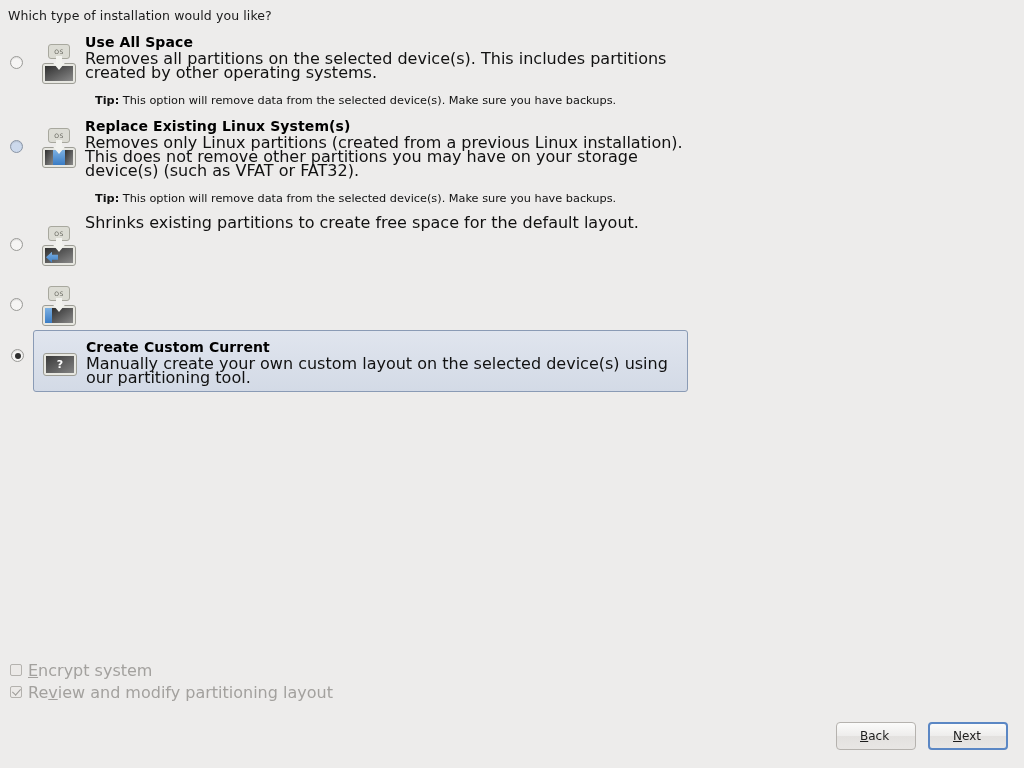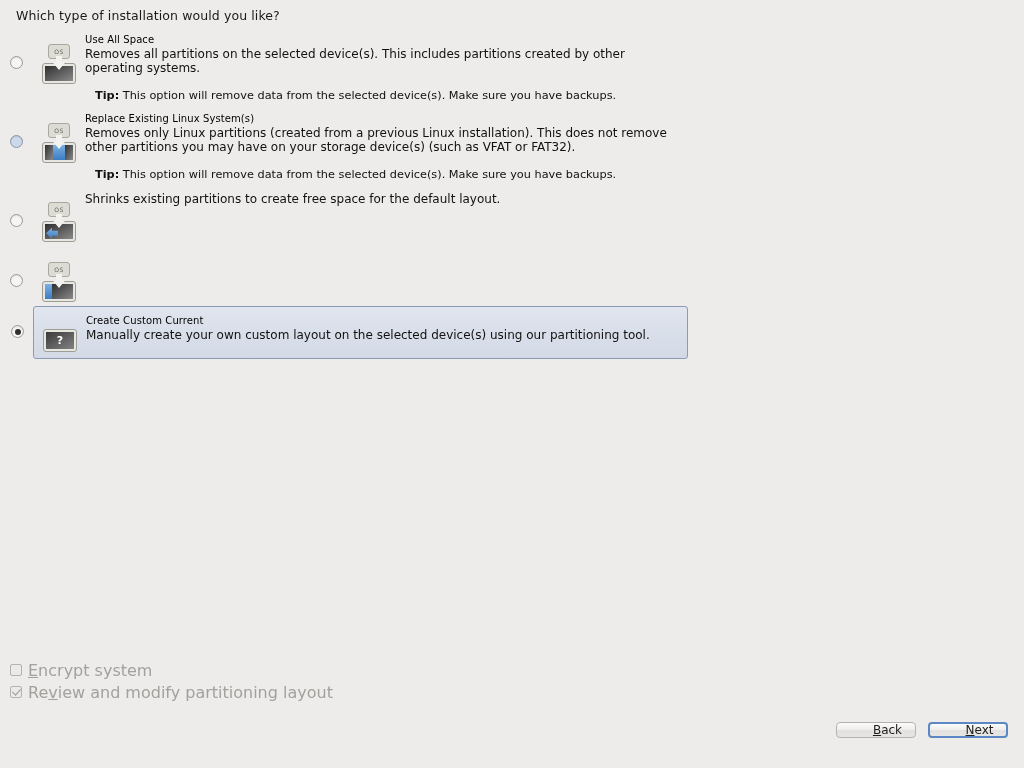--- a/index.html
+++ b/index.html
@@ -13,21 +13,21 @@
     font-family: "DejaVu Sans", "Liberation Sans", sans-serif;
     font-size: 11.5px;
     color: #000000;
     overflow: hidden;
     position: relative;
   }
 
   
   .question {
     position: absolute;
-    left: 16px;
+    left: 8px;
     top: 8px;
     font-size: 12.5px;
     color: #1a1a1a;
     letter-spacing: 0.1px;
   }
 
   
   .options {
     position: absolute;
     left: 0;
@@ -199,28 +199,28 @@
     text-align: center;
     line-height: 17px;
   }
 
   
   .text-cell {
     flex: 1 1 auto;
     padding-top: 2px;
   }
   .opt-title {
-    font-size: 10px;
-    font-weight: normal;
+    font-size: 14px;
+    font-weight: bold;
     color: #000000;
     margin: 0 0 2px 0;
     letter-spacing: 0.1px;
   }
   .opt-desc {
-    font-size: 12px;
+    font-size: 16px;
     line-height: 14px;
     color: #111111;
     max-width: 600px;
     margin: 0;
   }
   .opt-tip {
     font-size: 11.3px;
     line-height: 14px;
     color: #111111;
     margin: 14px 0 0 10px;
@@ -274,27 +274,27 @@
   
   .footer {
     position: absolute;
     right: 16px;
     top: 722px;
     display: flex;
     gap: 12px;
   }
   .btn {
     width: 80px;
-    height: 16px;
+    height: 28px;
     border: 1px solid #b5b2ae;
     border-radius: 4px;
     background: linear-gradient(to bottom, #fbfbfa 0%, #eeedec 48%, #e3e1df 52%, #e8e6e4 100%);
     display: flex;
     align-items: center;
-    justify-content: center;
+    justify-content: flex-start;
     gap: 6px;
     box-sizing: border-box;
     font-size: 12px;
     color: #1d1d1d;
     cursor: default;
   }
   .btn.default {
     border: 2px solid #5b87c4;
     border-radius: 4px;
   }

